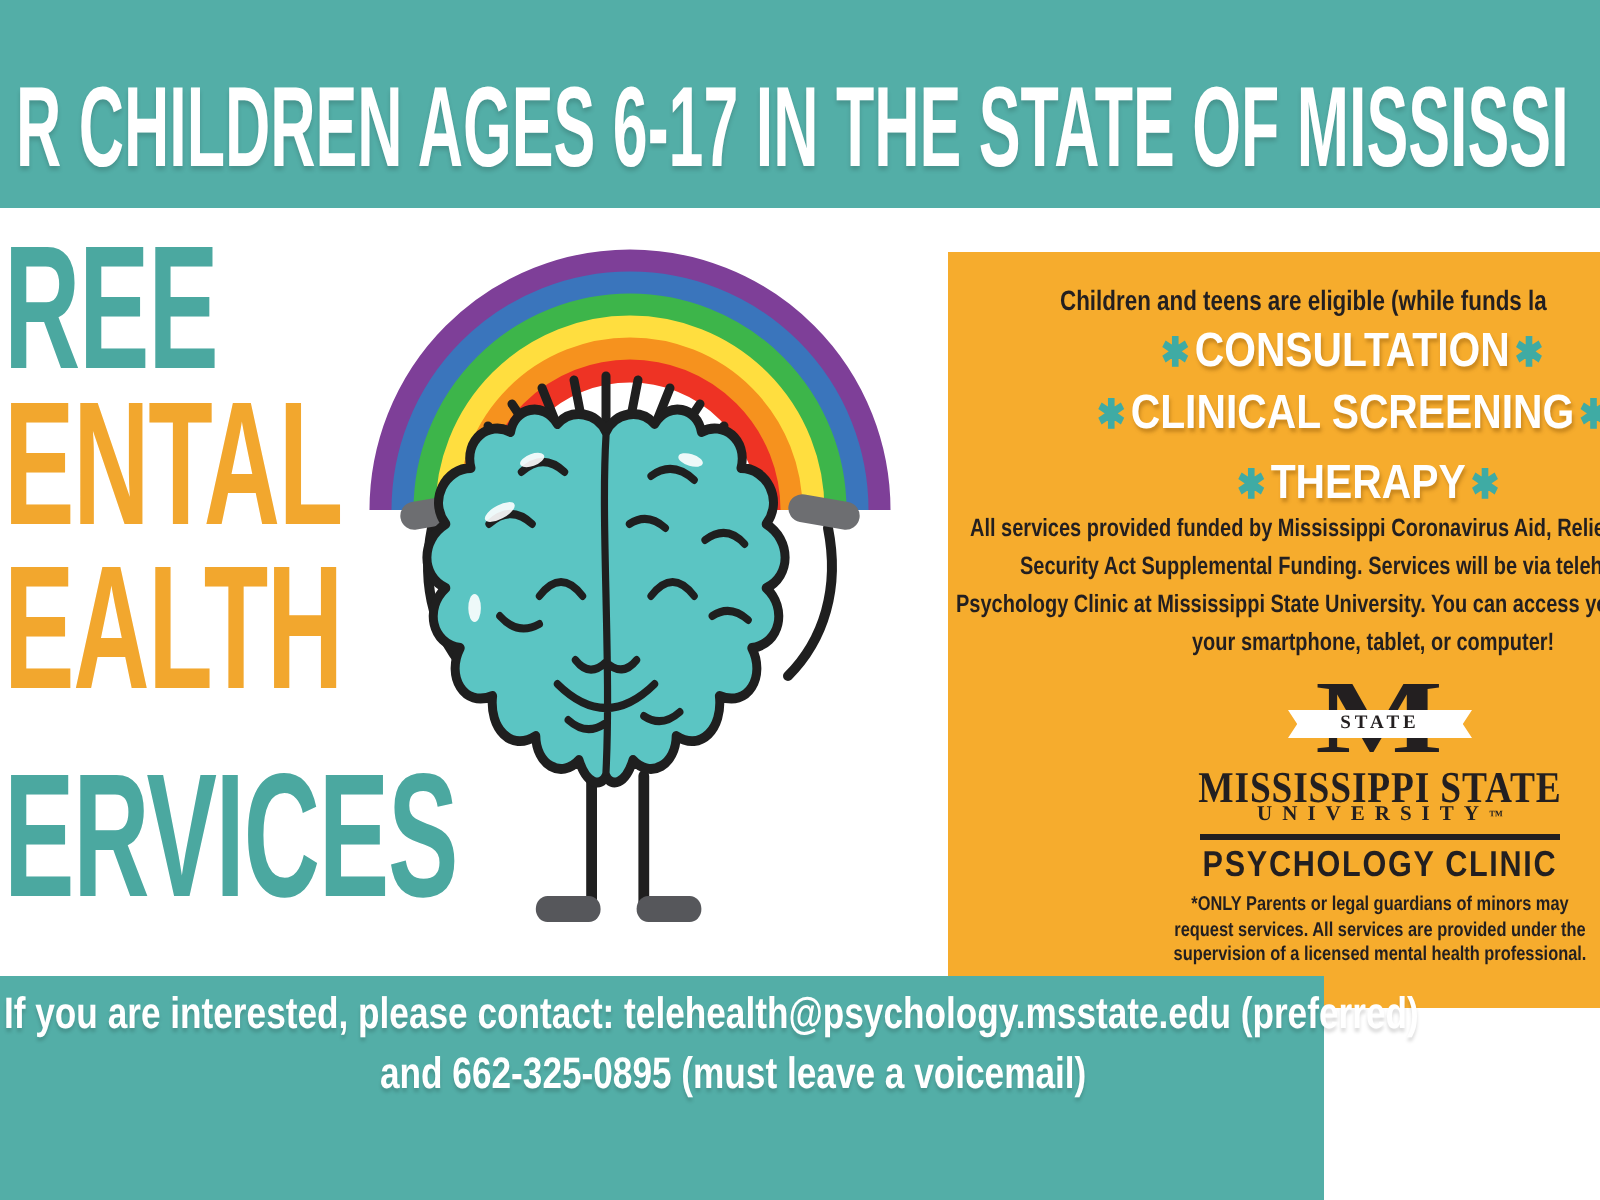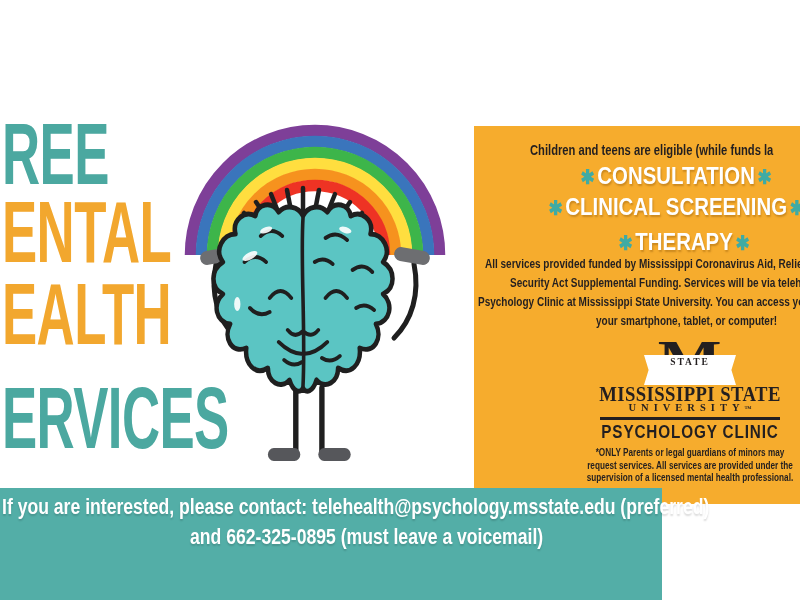--- a/index.html
+++ b/index.html
@@ -27,21 +27,21 @@
   .svc1{left:104px;top:38px;} .svc2{left:72px;top:69px;} .svc3{left:142px;top:104px;}
   .ast{font-size:20px;margin:0 3px;text-shadow:none;}
   .fund{font-size:12.5px;font-weight:bold;color:#231F20;white-space:nowrap;line-height:1;
     transform:scale(0.8,1);transform-origin:0 0;}
   .fund1{left:11px;top:132px;} .fund2{left:36px;top:151px;}
   .fund3{left:4px;top:170px;}  .fund4{left:122px;top:189px;}
   
   .logo-m{left:176px;top:208px;width:80px;text-align:center;line-height:1;}
   .logo-m .m{display:inline-block;font-family:"Liberation Serif",serif;font-weight:bold;
     font-size:52px;color:#231F20;transform:scale(1.3,1);transform-origin:50% 0;}
-  .ribbon{left:170px;top:229px;width:92px;height:30px;background:#fff;
+  .ribbon{left:170px;top:229px;width:92px;height:14px;background:#fff;
     clip-path:polygon(0 0,100% 0,95% 50%,100% 100%,0 100%,5% 50%);
     font-family:"Liberation Serif",serif;font-weight:bold;font-size:9.5px;color:#231F20;
     letter-spacing:2px;text-align:center;line-height:14px;}
   .ctr{left:16px;width:400px;text-align:center;line-height:1;}
   .logo-name{top:257px;font-family:"Liberation Serif",serif;font-weight:bold;font-size:22px;
     color:#231F20;letter-spacing:0.5px;transform:scale(0.85,1);transform-origin:50% 0;}
   .logo-univ{top:277px;font-family:"Liberation Serif",serif;font-weight:bold;font-size:10.5px;
     color:#231F20;letter-spacing:5px;}
   .logo-univ .tm{font-size:7px;letter-spacing:0;}
   .logo-rule{left:126px;top:291px;width:180px;height:2.5px;background:#231F20;}
@@ -53,20 +53,23 @@
   .bottom-banner{left:0;top:488px;width:662px;height:112px;}
   .bb{font-size:22px;font-weight:bold;color:#fff;white-space:nowrap;line-height:1;
     transform:scale(0.8,1);transform-origin:0 0;text-shadow:0 2px 2px rgba(0,0,0,0.15);}
   .bb1{left:2px;top:8px;} .bb2{left:190px;top:38px;}
 </style>
 </head>
 <body>
 
 <div class="stage">
 
+  <div class="abs top-banner" style="background: rgb(83, 174, 167);">
+    <div class="abs top-banner-text">R CHILDREN AGES 6-17 IN THE STATE OF MISSISSI</div>
+  </div>
 
   <div class="abs hl hl1" style="color: rgb(75, 168, 160);">REE</div>
   <div class="abs hl hl2" style="color: rgb(242, 167, 46);">ENTAL</div>
   <div class="abs hl hl3" style="color: rgb(242, 167, 46);">EALTH</div>
   <div class="abs hl hl4" style="color: rgb(75, 168, 160);">ERVICES</div>
 
   <svg class="abs illus" viewBox="0 0 300 360">
     <g fill="none" stroke-width="11.5">
       <path d="M 30.5 143 A 124.5 124.5 0 0 1 279.5 143" stroke="#7E3F98"></path>
       <path d="M 41.5 143 A 113.5 113.5 0 0 1 268.5 143" stroke="#3A75BC"></path>

